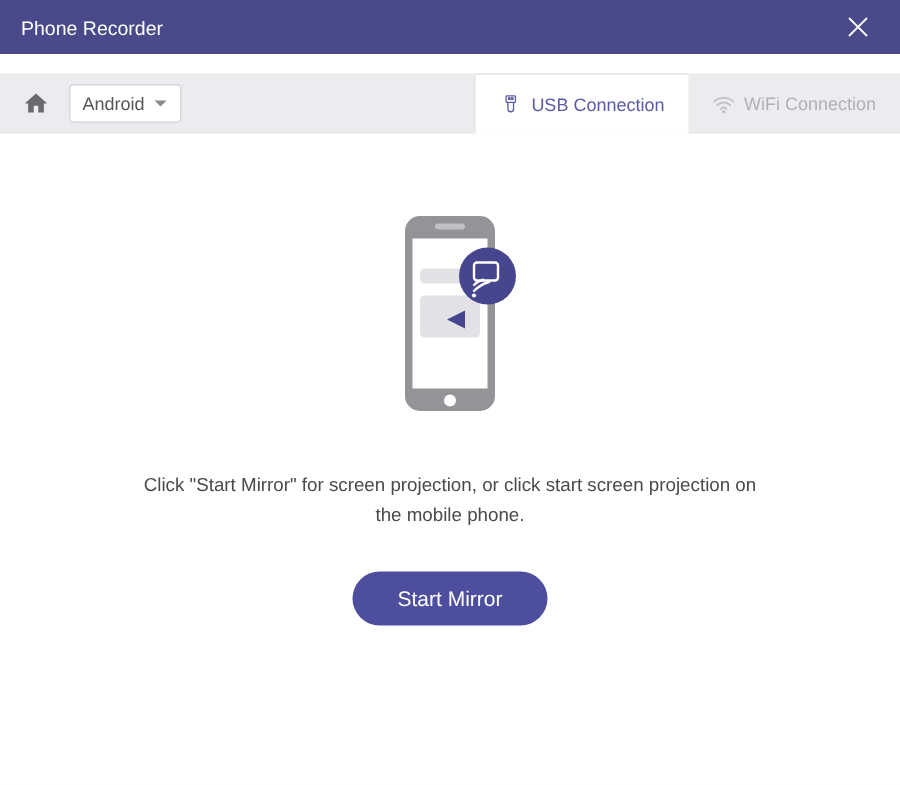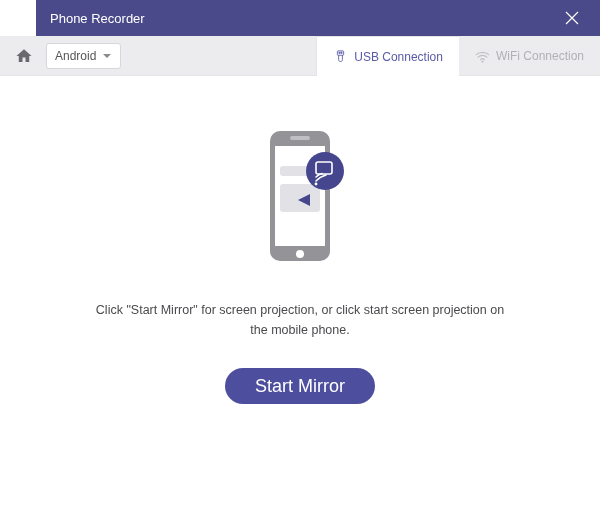--- a/index.html
+++ b/index.html
@@ -19,21 +19,20 @@
       box-shadow: 0 0 4px rgba(0,0,0,0.05);
     }
     .titlebar {
       height: 36px;
       background: #4a4a8a;
       display: flex;
       align-items: center;
       justify-content: space-between;
       padding: 0 14px;
       color: #fff;
-      margin-left: 36px;
     }
     .titlebar-title {
       font-size: 13px;
       font-weight: 400;
     }
     .close-btn {
       width: 28px;
       height: 28px;
       display: flex;
       align-items: center;
@@ -41,20 +40,21 @@
       cursor: pointer;
     }
     .close-btn svg { width: 14px; height: 14px; }
     .toolbar {
       height: 40px;
       background: #ececef;
       border-bottom: 1px solid #e3e3e8;
       display: flex;
       align-items: stretch;
       padding: 0;
+      margin-top: 13px;
     }
     .toolbar-left {
       display: flex;
       align-items: center;
       padding: 0 10px;
       gap: 8px;
     }
     .home-btn {
       width: 28px;
       height: 28px;
@@ -122,21 +122,21 @@
       max-width: 420px;
       margin-bottom: 28px;
     }
     .start-btn {
       background: #4e4e9e;
       color: #fff;
       border: none;
       border-radius: 18px;
       height: 36px;
       padding: 0 30px;
-      font-size: 18px;
+      font-size: 14px;
       cursor: pointer;
     }
   </style>
 </head>
 <body>
 
 <div class="window">
 
   <div class="titlebar">
     <span class="titlebar-title">Phone Recorder</span>

